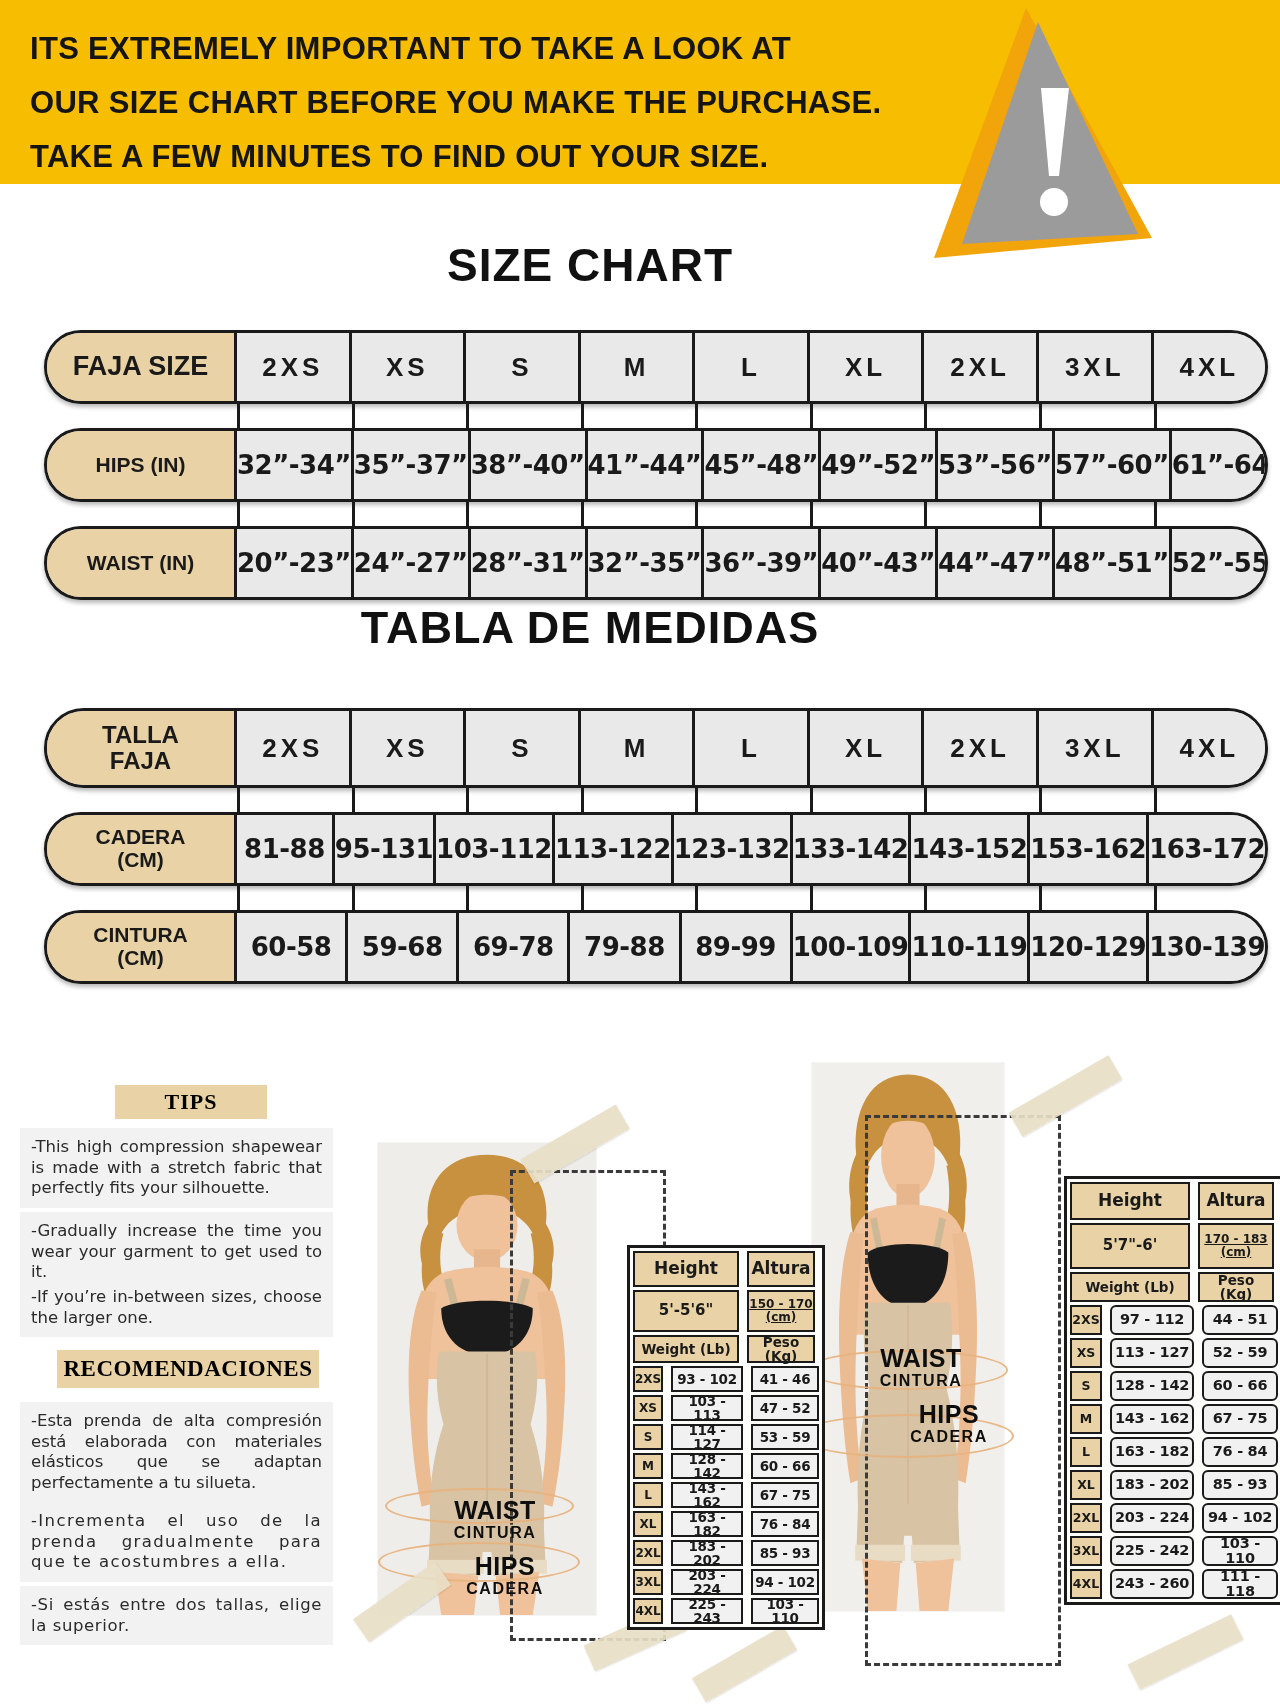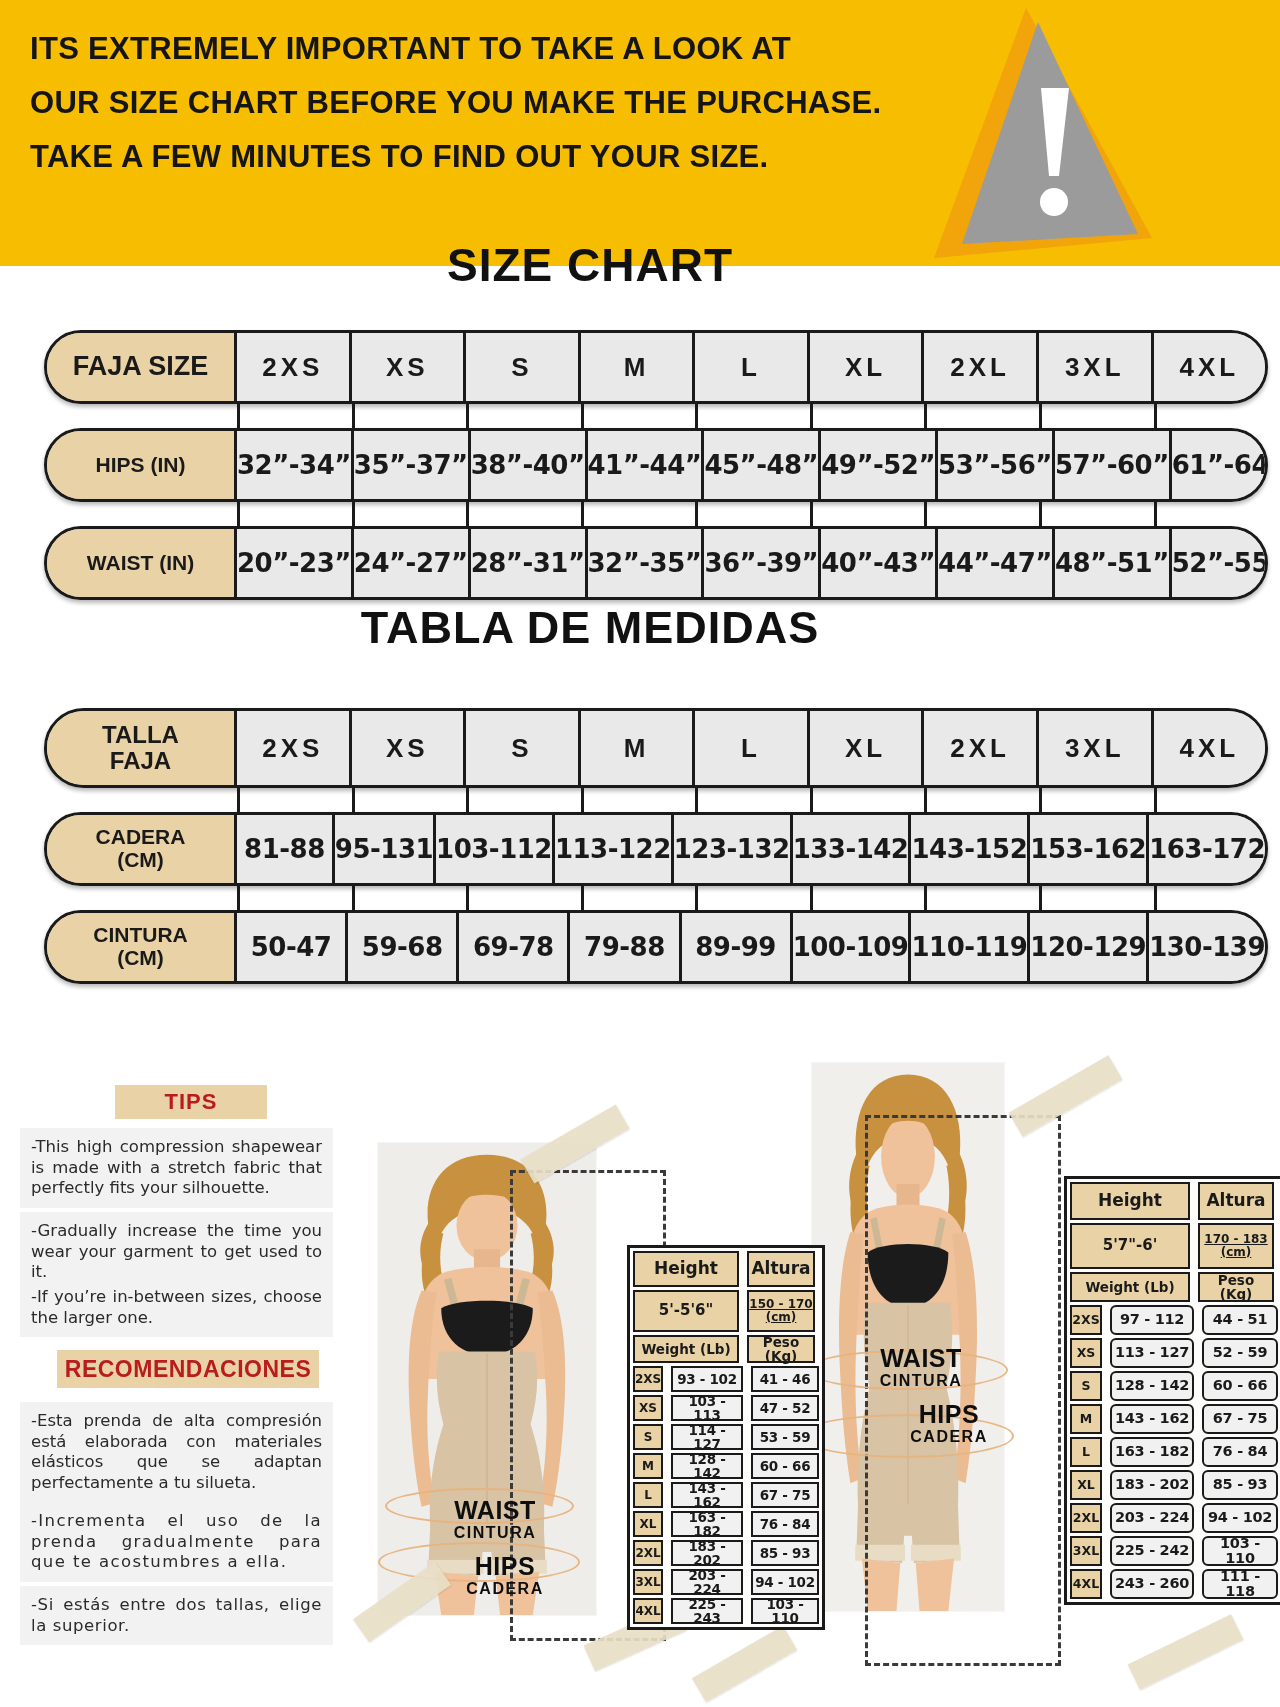--- a/index.html
+++ b/index.html
@@ -9,21 +9,21 @@
     --tan:#E9D3A6;
     --cellgray:#E9E9E9;
     --pgray:#F2F2F2;
     --ink:#1A1A1A;
   }
   html,body{margin:0;padding:0;}
   body{font-family:"DejaVu Sans",sans-serif;color:var(--ink);}
   #page{position:relative;width:1280px;height:1707px;background:#ffffff;overflow:hidden;}
 
   
-  .banner{position:absolute;left:0;top:0;width:1280px;height:266px;background:var(--yellow);}
+  .banner{position:absolute;left:0;top:0;width:1280px;height:184px;background:var(--yellow);}
   .banner-text{position:absolute;left:30px;top:22px;width:900px;}
   .banner-line{display:block;font-family:"Liberation Sans",sans-serif;font-weight:800;
     font-size:31px;line-height:54px;color:#151515;letter-spacing:.3px;white-space:nowrap;}
   .warn{position:absolute;left:900px;top:4px;width:260px;height:256px;z-index:3;}
 
   
   .big-title{position:absolute;left:0;width:1180px;text-align:center;
     font-family:"Liberation Sans",sans-serif;font-weight:800;color:#111;letter-spacing:1px;}
   #t-sizechart{top:238px;font-size:46px;}
   #t-tabla{top:602px;font-size:45px;}
@@ -44,21 +44,21 @@
   .pcell{flex:1;display:flex;align-items:center;justify-content:center;
     border-left:3px solid #1a1a1a;background:var(--cellgray);box-sizing:border-box;}
   .pill-cells .pcell:first-child{border-left:none;}
   .size-h{font-family:"Liberation Sans",sans-serif;font-weight:700;font-size:26px;letter-spacing:4px;}
   .val{font-weight:700;font-size:26px;letter-spacing:-0.5px;white-space:nowrap;}
   .connector{height:24px;padding-left:193px;display:flex;}
   .connector i{flex:1;display:block;border-left:3px solid #1a1a1a;}
 
   
   .chip{position:absolute;background:var(--tan);display:flex;align-items:center;justify-content:center;
-    font-family:Liberation Sans, sans-serif;font-weight:700;color:#b91c1c;}
+    font-family:Liberation Serif, serif;font-weight:700;color:#000000;}
   #tips-chip{left:115px;top:1085px;width:152px;height:34px;font-size:22px;letter-spacing:1px;}
   #rec-chip{left:57px;top:1350px;width:262px;height:38px;font-size:23px;letter-spacing:.5px;}
   .para{position:absolute;left:20px;width:313px;background:var(--pgray);color:#2a2a2a;
     font-size:16.5px;line-height:1.25;padding:9px 11px;box-sizing:border-box;text-align:justify;}
   #p1{top:1128px;} #p2{top:1212px;} #p3{top:1278px;}
   #p4{top:1402px;} #p5{top:1502px;letter-spacing:1.4px;} #p6{top:1586px;letter-spacing:.6px;}
 
   
   .photo{position:absolute;background:#EFEDEA;z-index:1;box-shadow:0 0 0 1px rgba(0,0,0,.04);}
   #photo1{left:378px;top:1143px;width:218px;height:472px;}
@@ -262,21 +262,21 @@
         <i></i>
         <i></i>
         <i></i>
         <i></i>
         <i></i>
       </div>
     <div class="pill-row">
       <div class="pill-label lbl-med">CINTURA
 (CM)</div>
       <div class="pill-cells">
-          <div class="pcell val">50-47</div>
+          <div class="pcell val">60-58</div>
           <div class="pcell val">59-68</div>
           <div class="pcell val">69-78</div>
           <div class="pcell val">79-88</div>
           <div class="pcell val">89-99</div>
           <div class="pcell val">100-109</div>
           <div class="pcell val">110-119</div>
           <div class="pcell val">120-129</div>
           <div class="pcell val">130-139</div>
         </div>
     </div>

